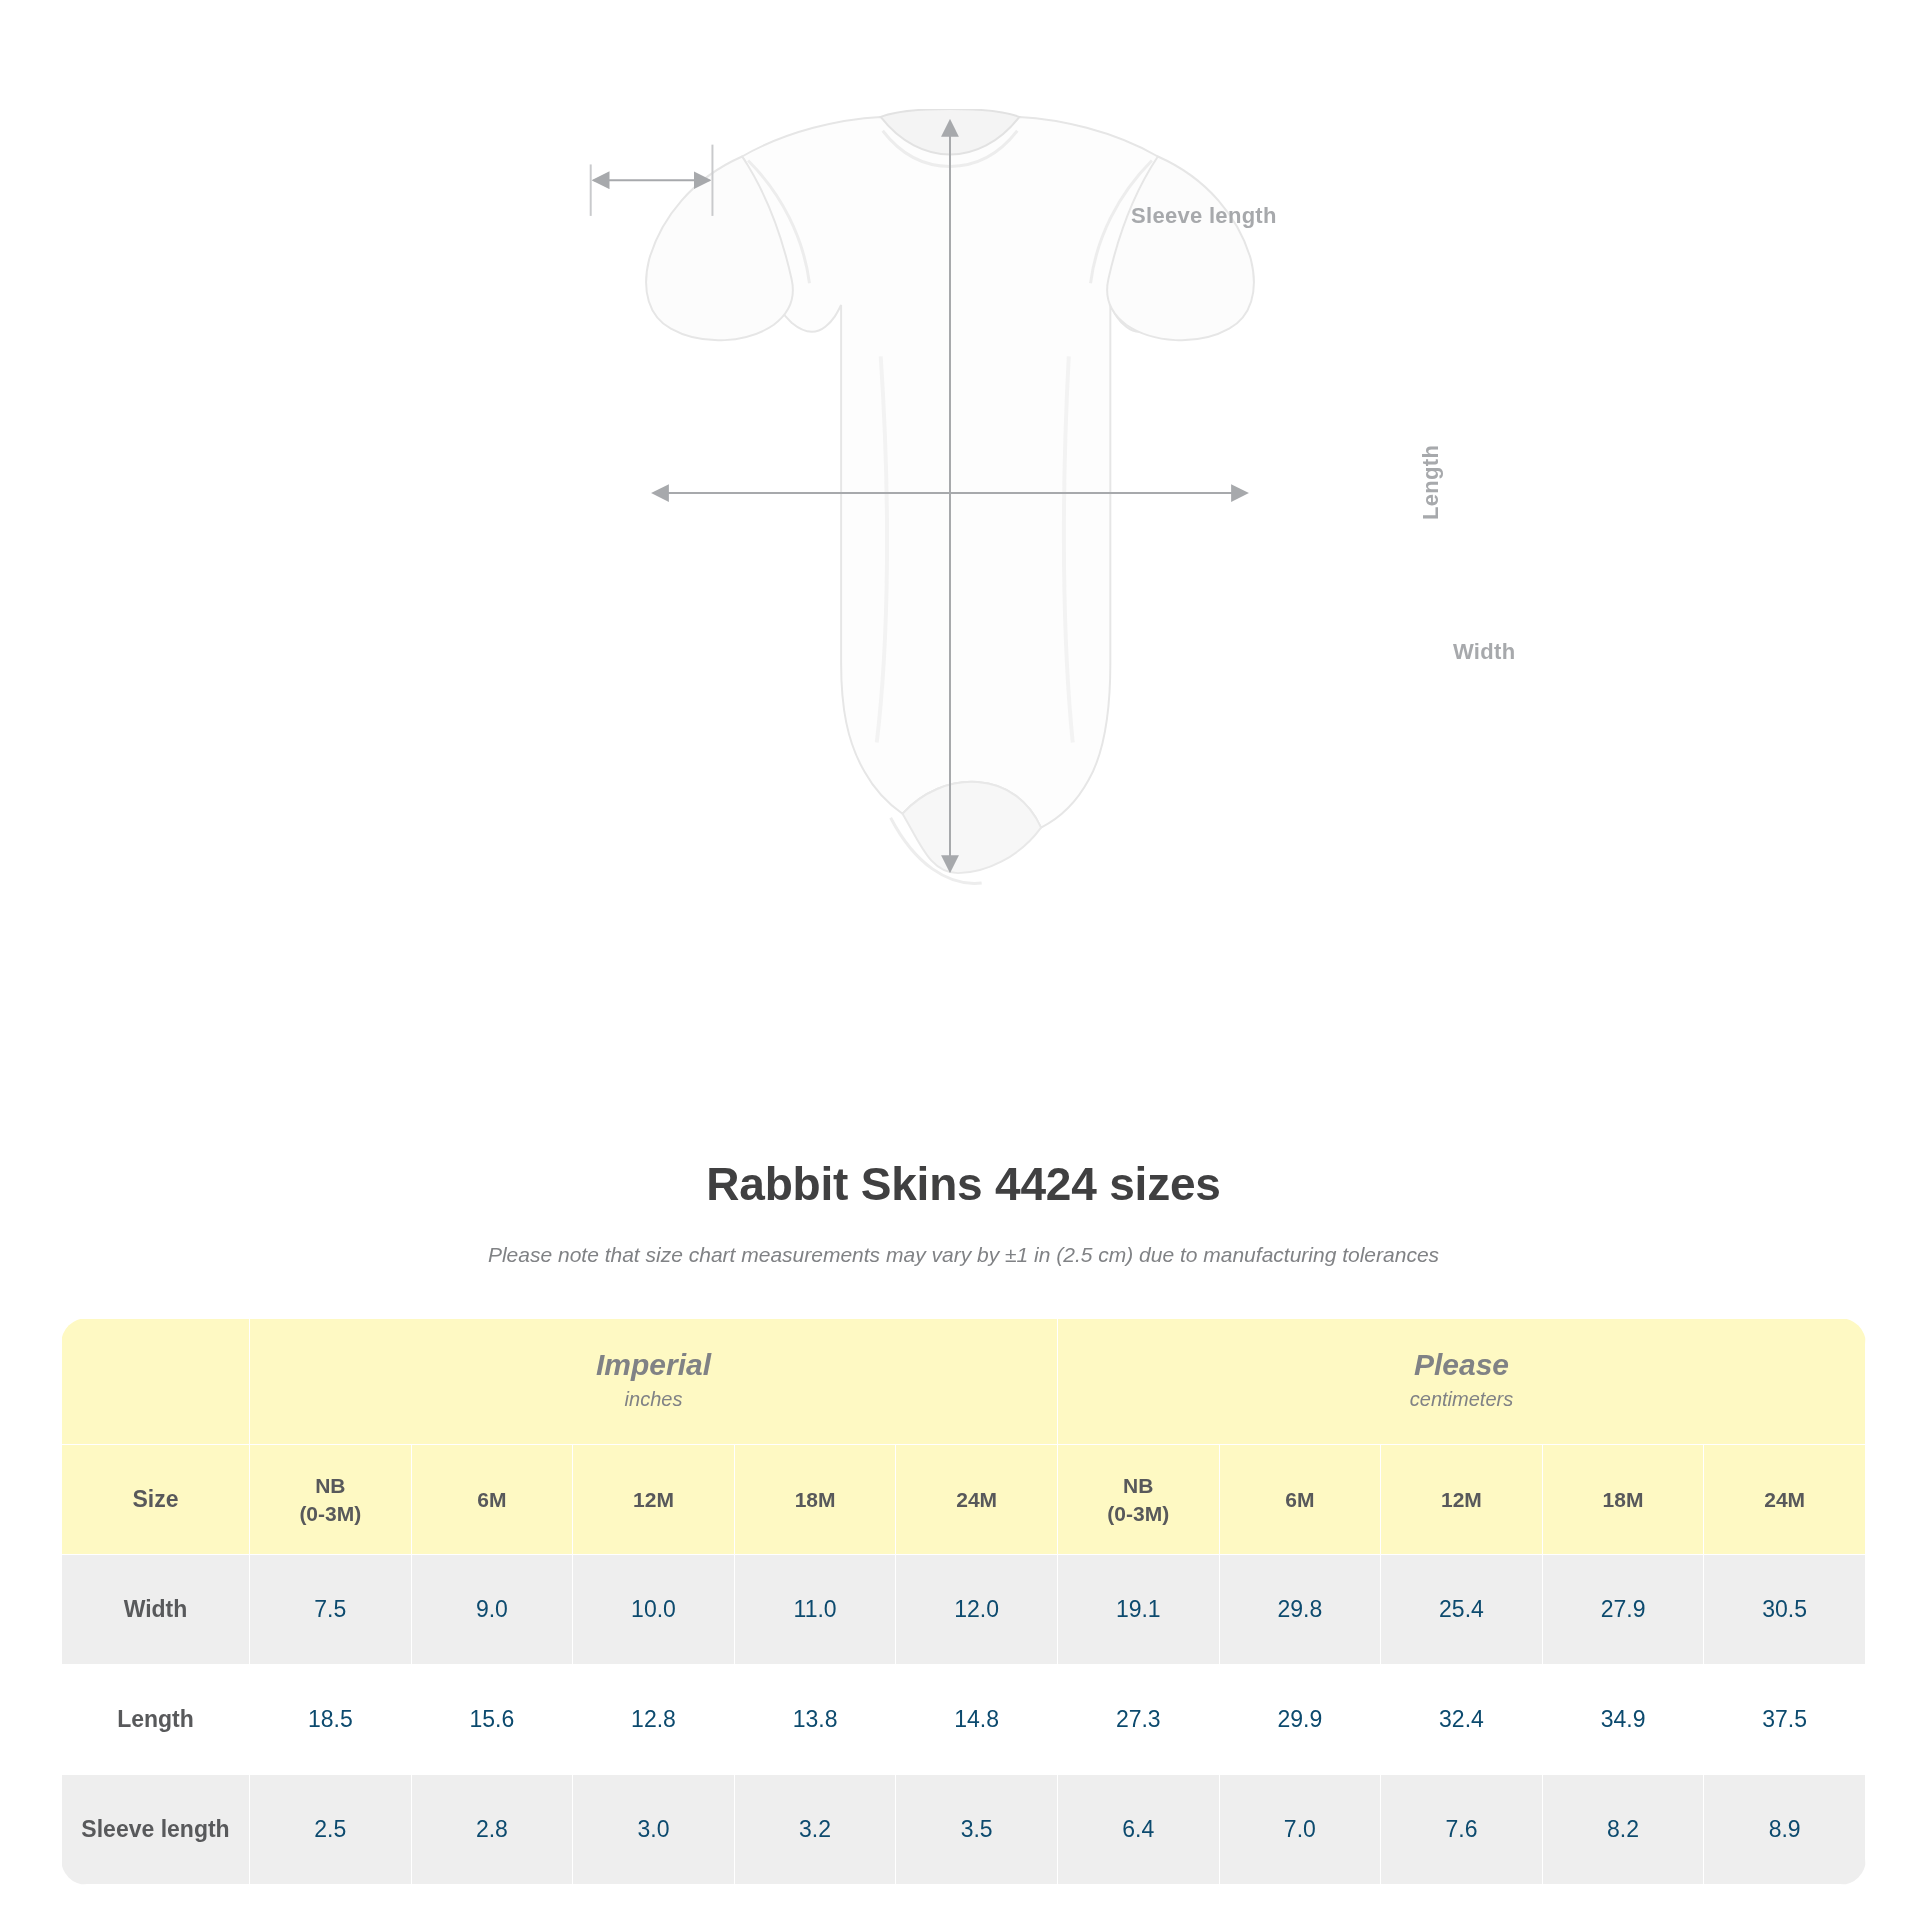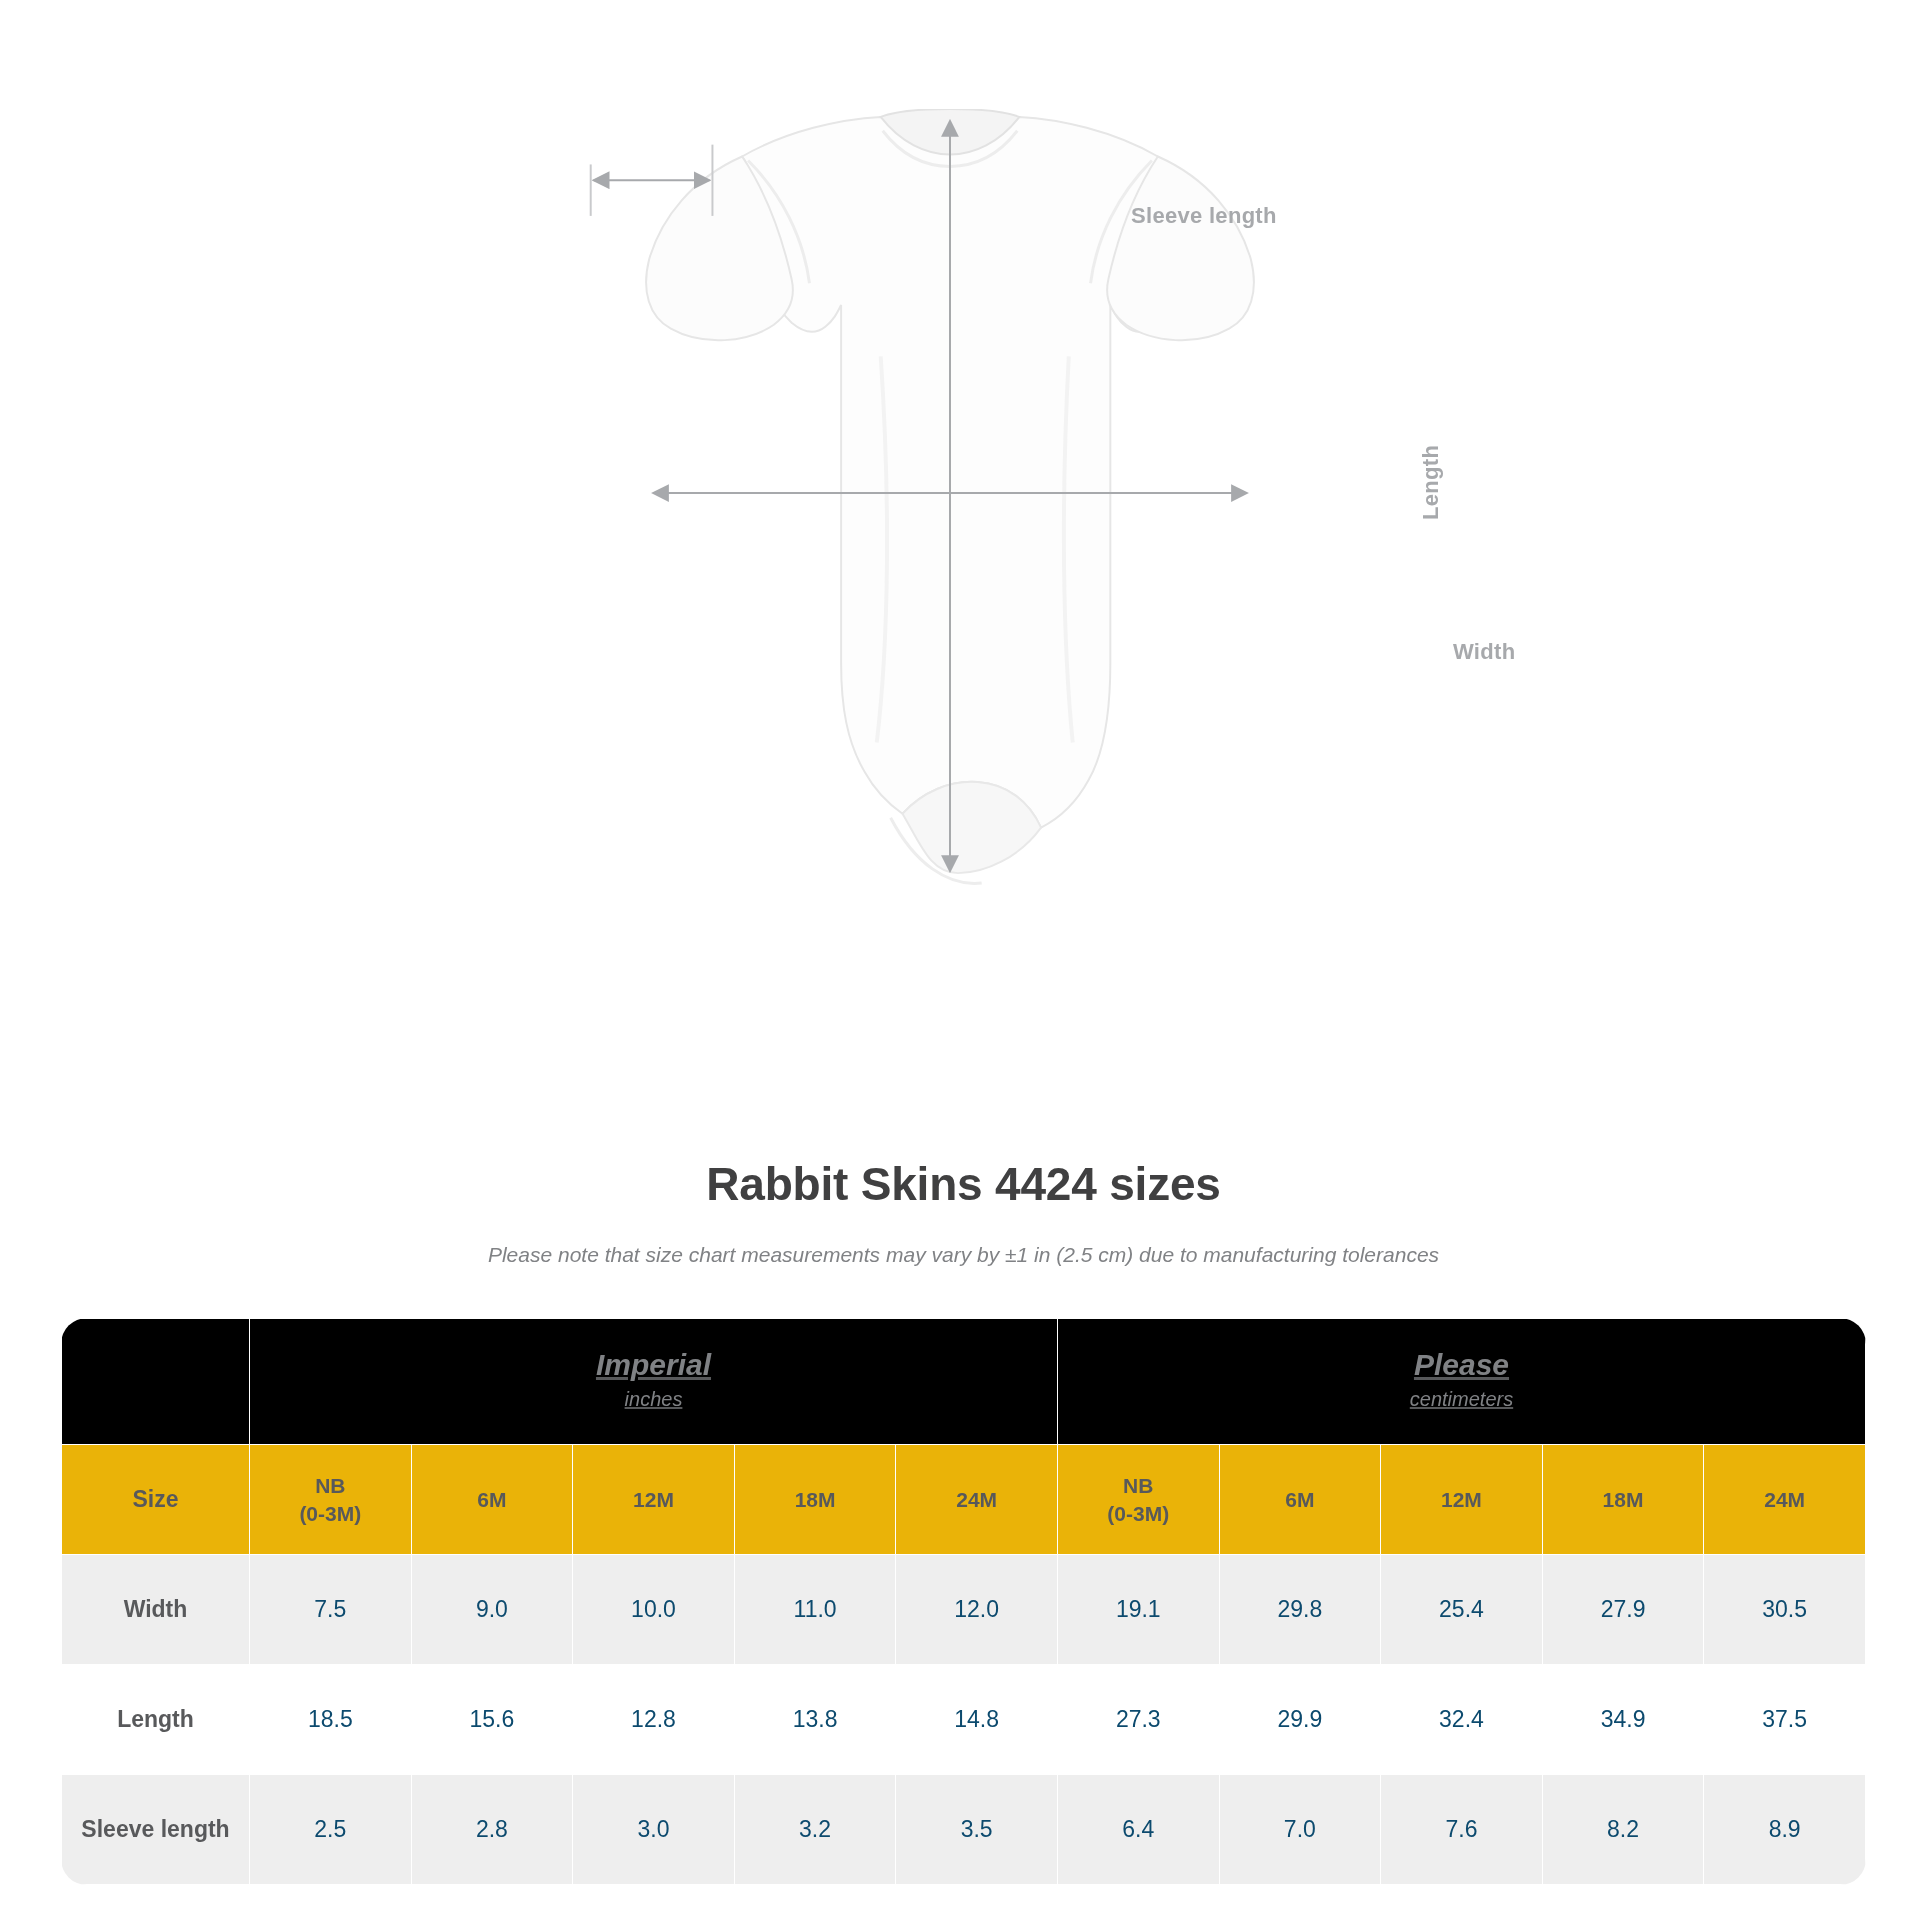--- a/index.html
+++ b/index.html
@@ -87,40 +87,39 @@
     border-collapse: collapse;
     width: 100%;
     table-layout: fixed;
   }
   table.size-table td, table.size-table th {
     border: 1px solid #ffffff;
     text-align: center;
     vertical-align: middle;
   }
   .unit-head td {
-    background: #000000;
+    background: #fef9c3;
     height: 123px;
     border: none;
-    text-decoration: underline;
   }
   .unit-name {
     font-size: 30px;
     font-style: italic;
     font-weight: bold;
     color: #808285;
     line-height: 1.15;
   }
   .unit-sub {
     font-size: 20px;
     font-style: italic;
     color: #808285;
     line-height: 1.6;
   }
   .col-head td {
-    background: #eab308;
+    background: #fef9c3;
     height: 107px;
     font-size: 21px;
     font-weight: bold;
     color: #58595b;
     line-height: 1.3;
   }
   .col-head td.rowhead {
     color: #58595b;
   }
   .data-row td {

